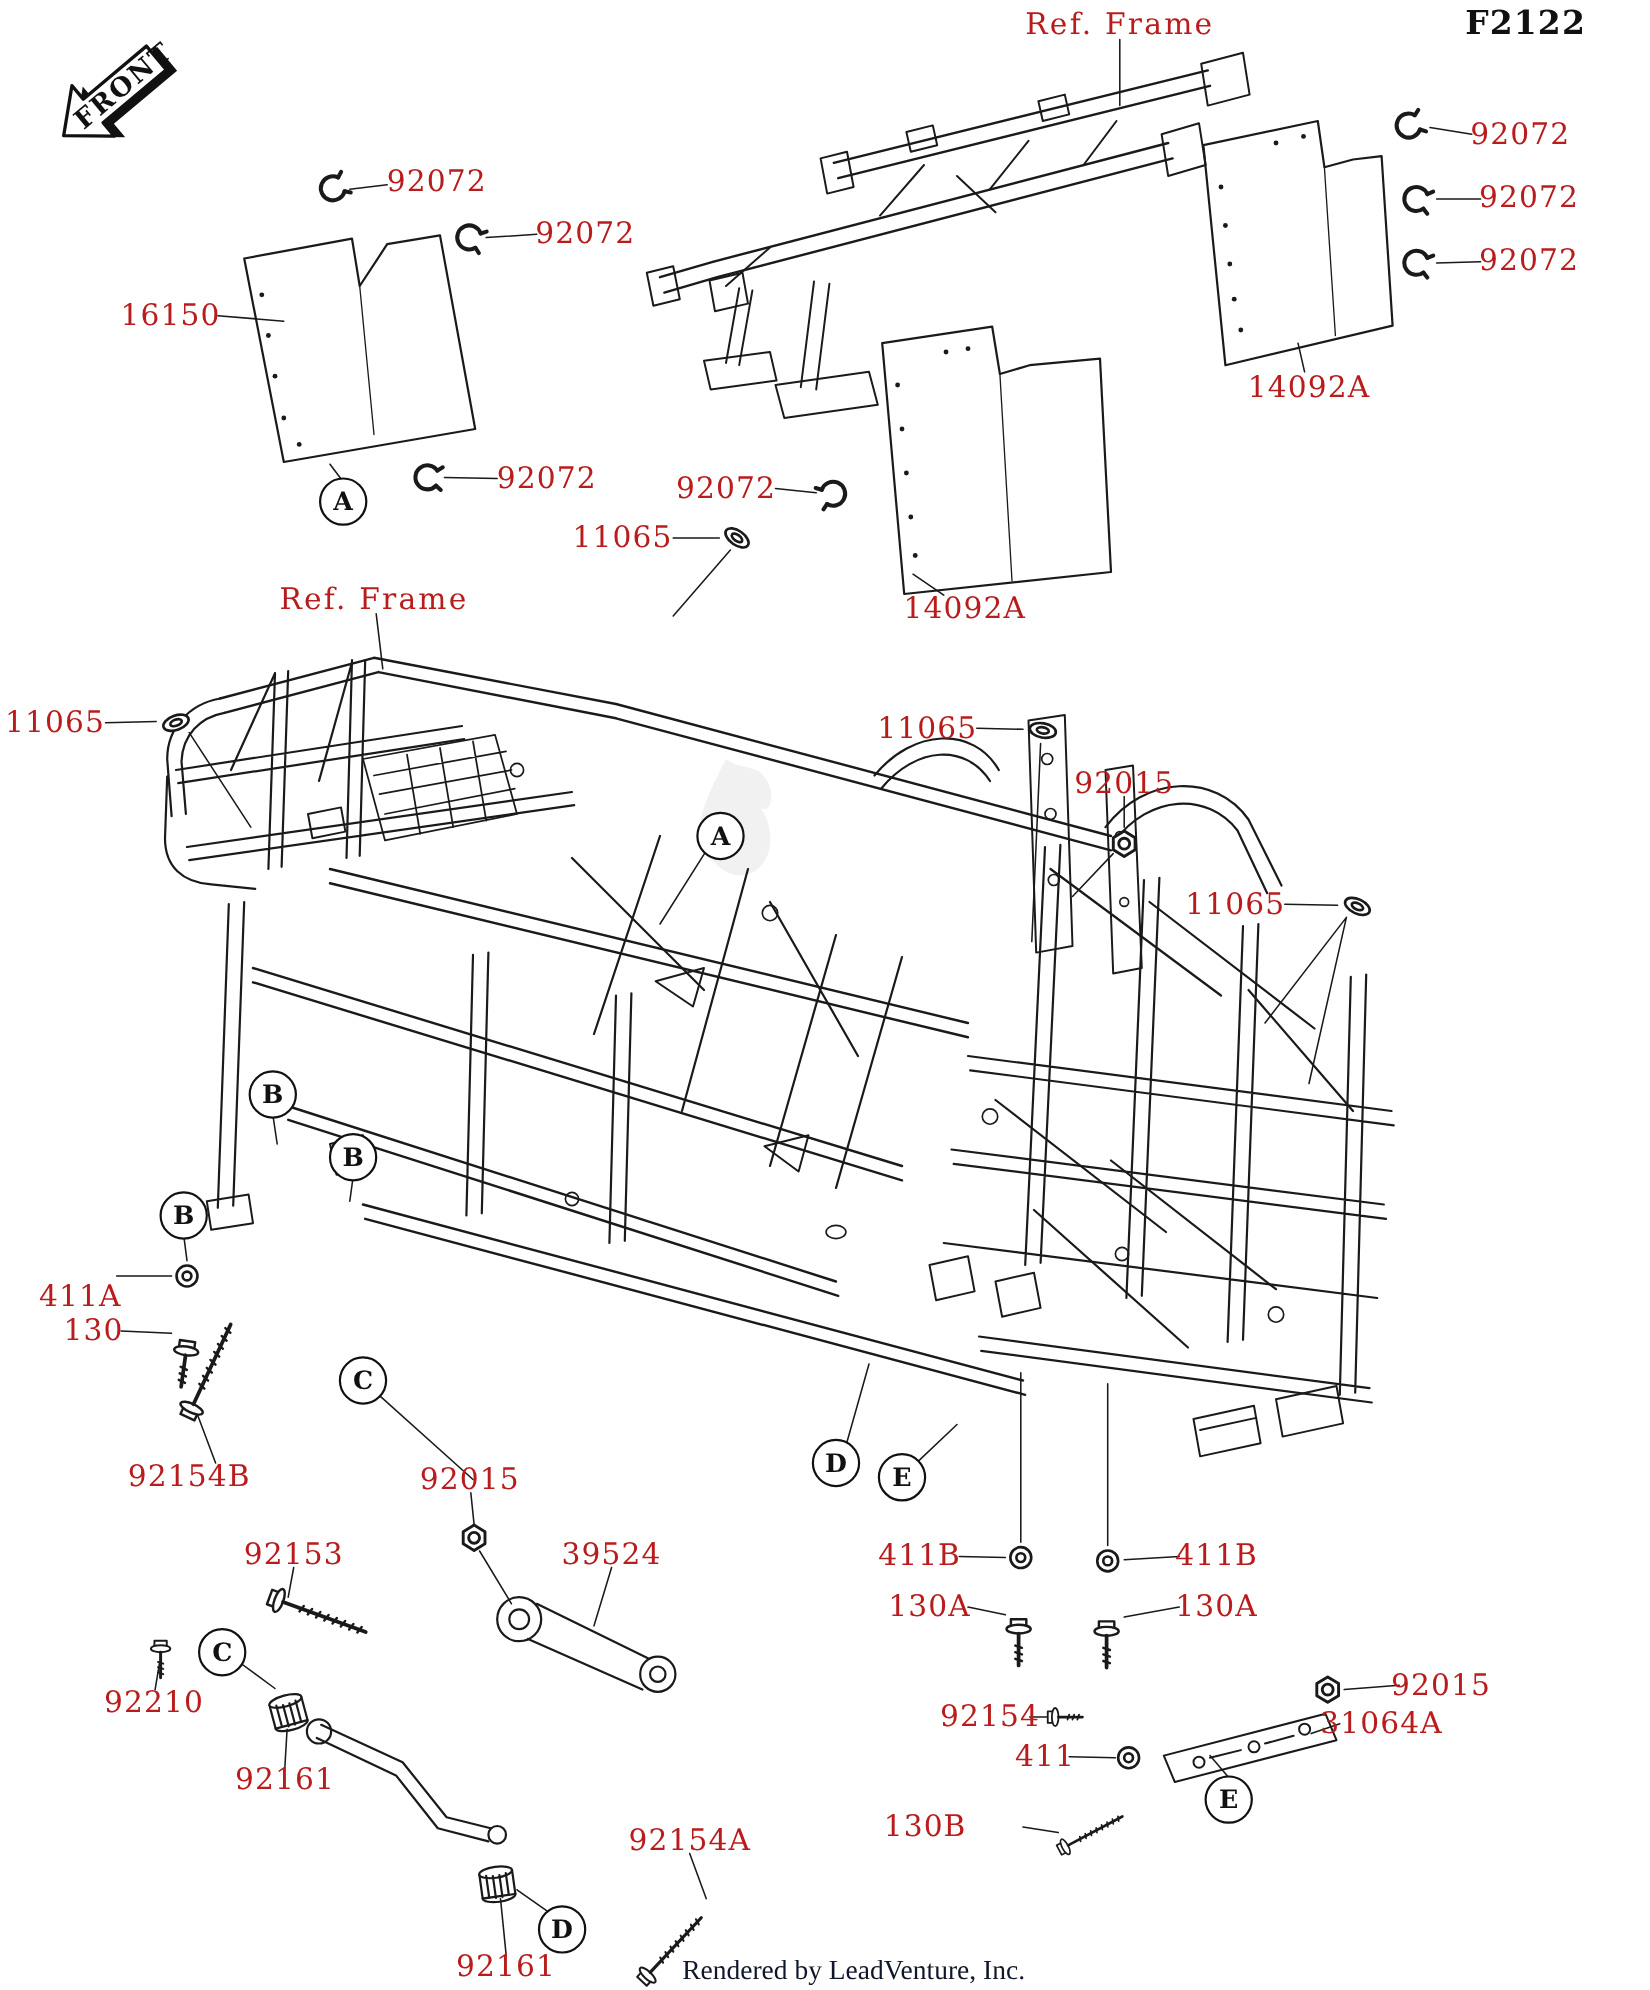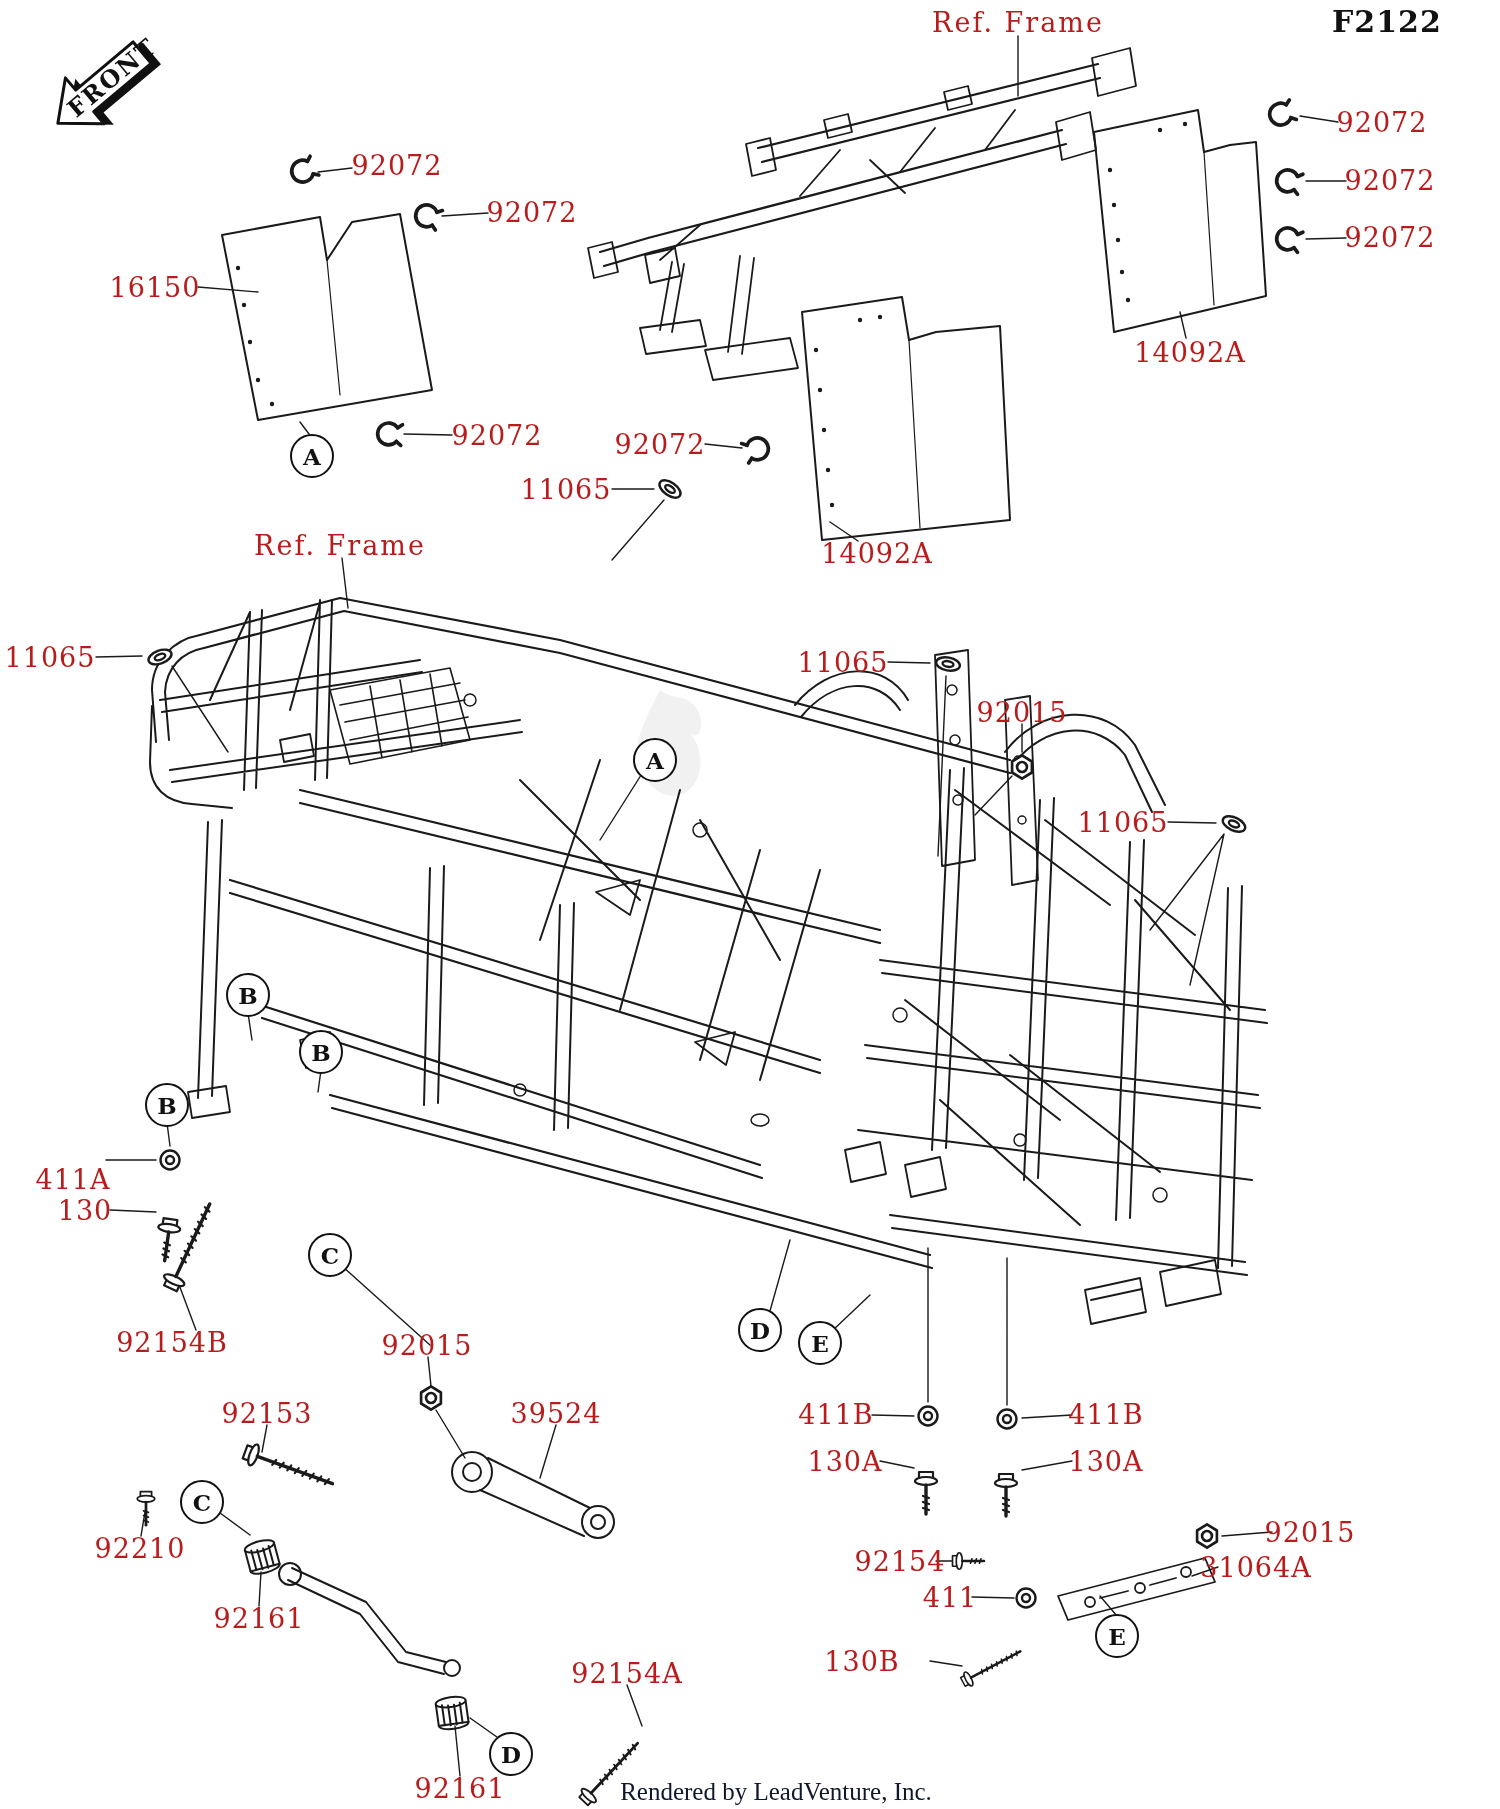--- a/index.html
+++ b/index.html
@@ -249,21 +249,21 @@
       <div class="part-label" style="left: 460px; top: 1788px;">92161</div>
       <div class="part-label" style="left: 627px; top: 1673px;">92154A</div>
       <div class="part-label" style="left: 836px; top: 1414px;">411B</div>
       <div class="part-label" style="left: 1106px; top: 1414px;">411B</div>
       <div class="part-label" style="left: 845px; top: 1461px;">130A</div>
       <div class="part-label" style="left: 1106px; top: 1461px;">130A</div>
       <div class="part-label" style="left: 1310px; top: 1532px;">92015</div>
       <div class="part-label" style="left: 900px; top: 1561px;">92154</div>
       <div class="part-label" style="left: 1256px; top: 1567px;">31064A</div>
       <div class="part-label" style="left: 950px; top: 1597px;">411</div>
-      <div class="part-label" style="left: 862px; top: 1661px; text-align: right;">130B</div>
+      <div class="part-label" style="left: 841px; top: 1661px; text-align: right;">130B</div>
       <div class="ref-label" style="left: 1018px; top: 22px;">Ref. Frame</div>
       <div class="ref-label" style="left: 340px; top: 545px;">Ref. Frame</div>
     </div>
   <div class="callouts-layer" id="callouts-layer">
       <div class="callout" style="left: 312px; top: 456px;">A</div>
       <div class="callout" style="left: 655px; top: 760px;">A</div>
       <div class="callout" style="left: 248px; top: 995px;">B</div>
       <div class="callout" style="left: 321px; top: 1052px;">B</div>
       <div class="callout" style="left: 167px; top: 1105px;">B</div>
       <div class="callout" style="left: 330px; top: 1255px;">C</div>

